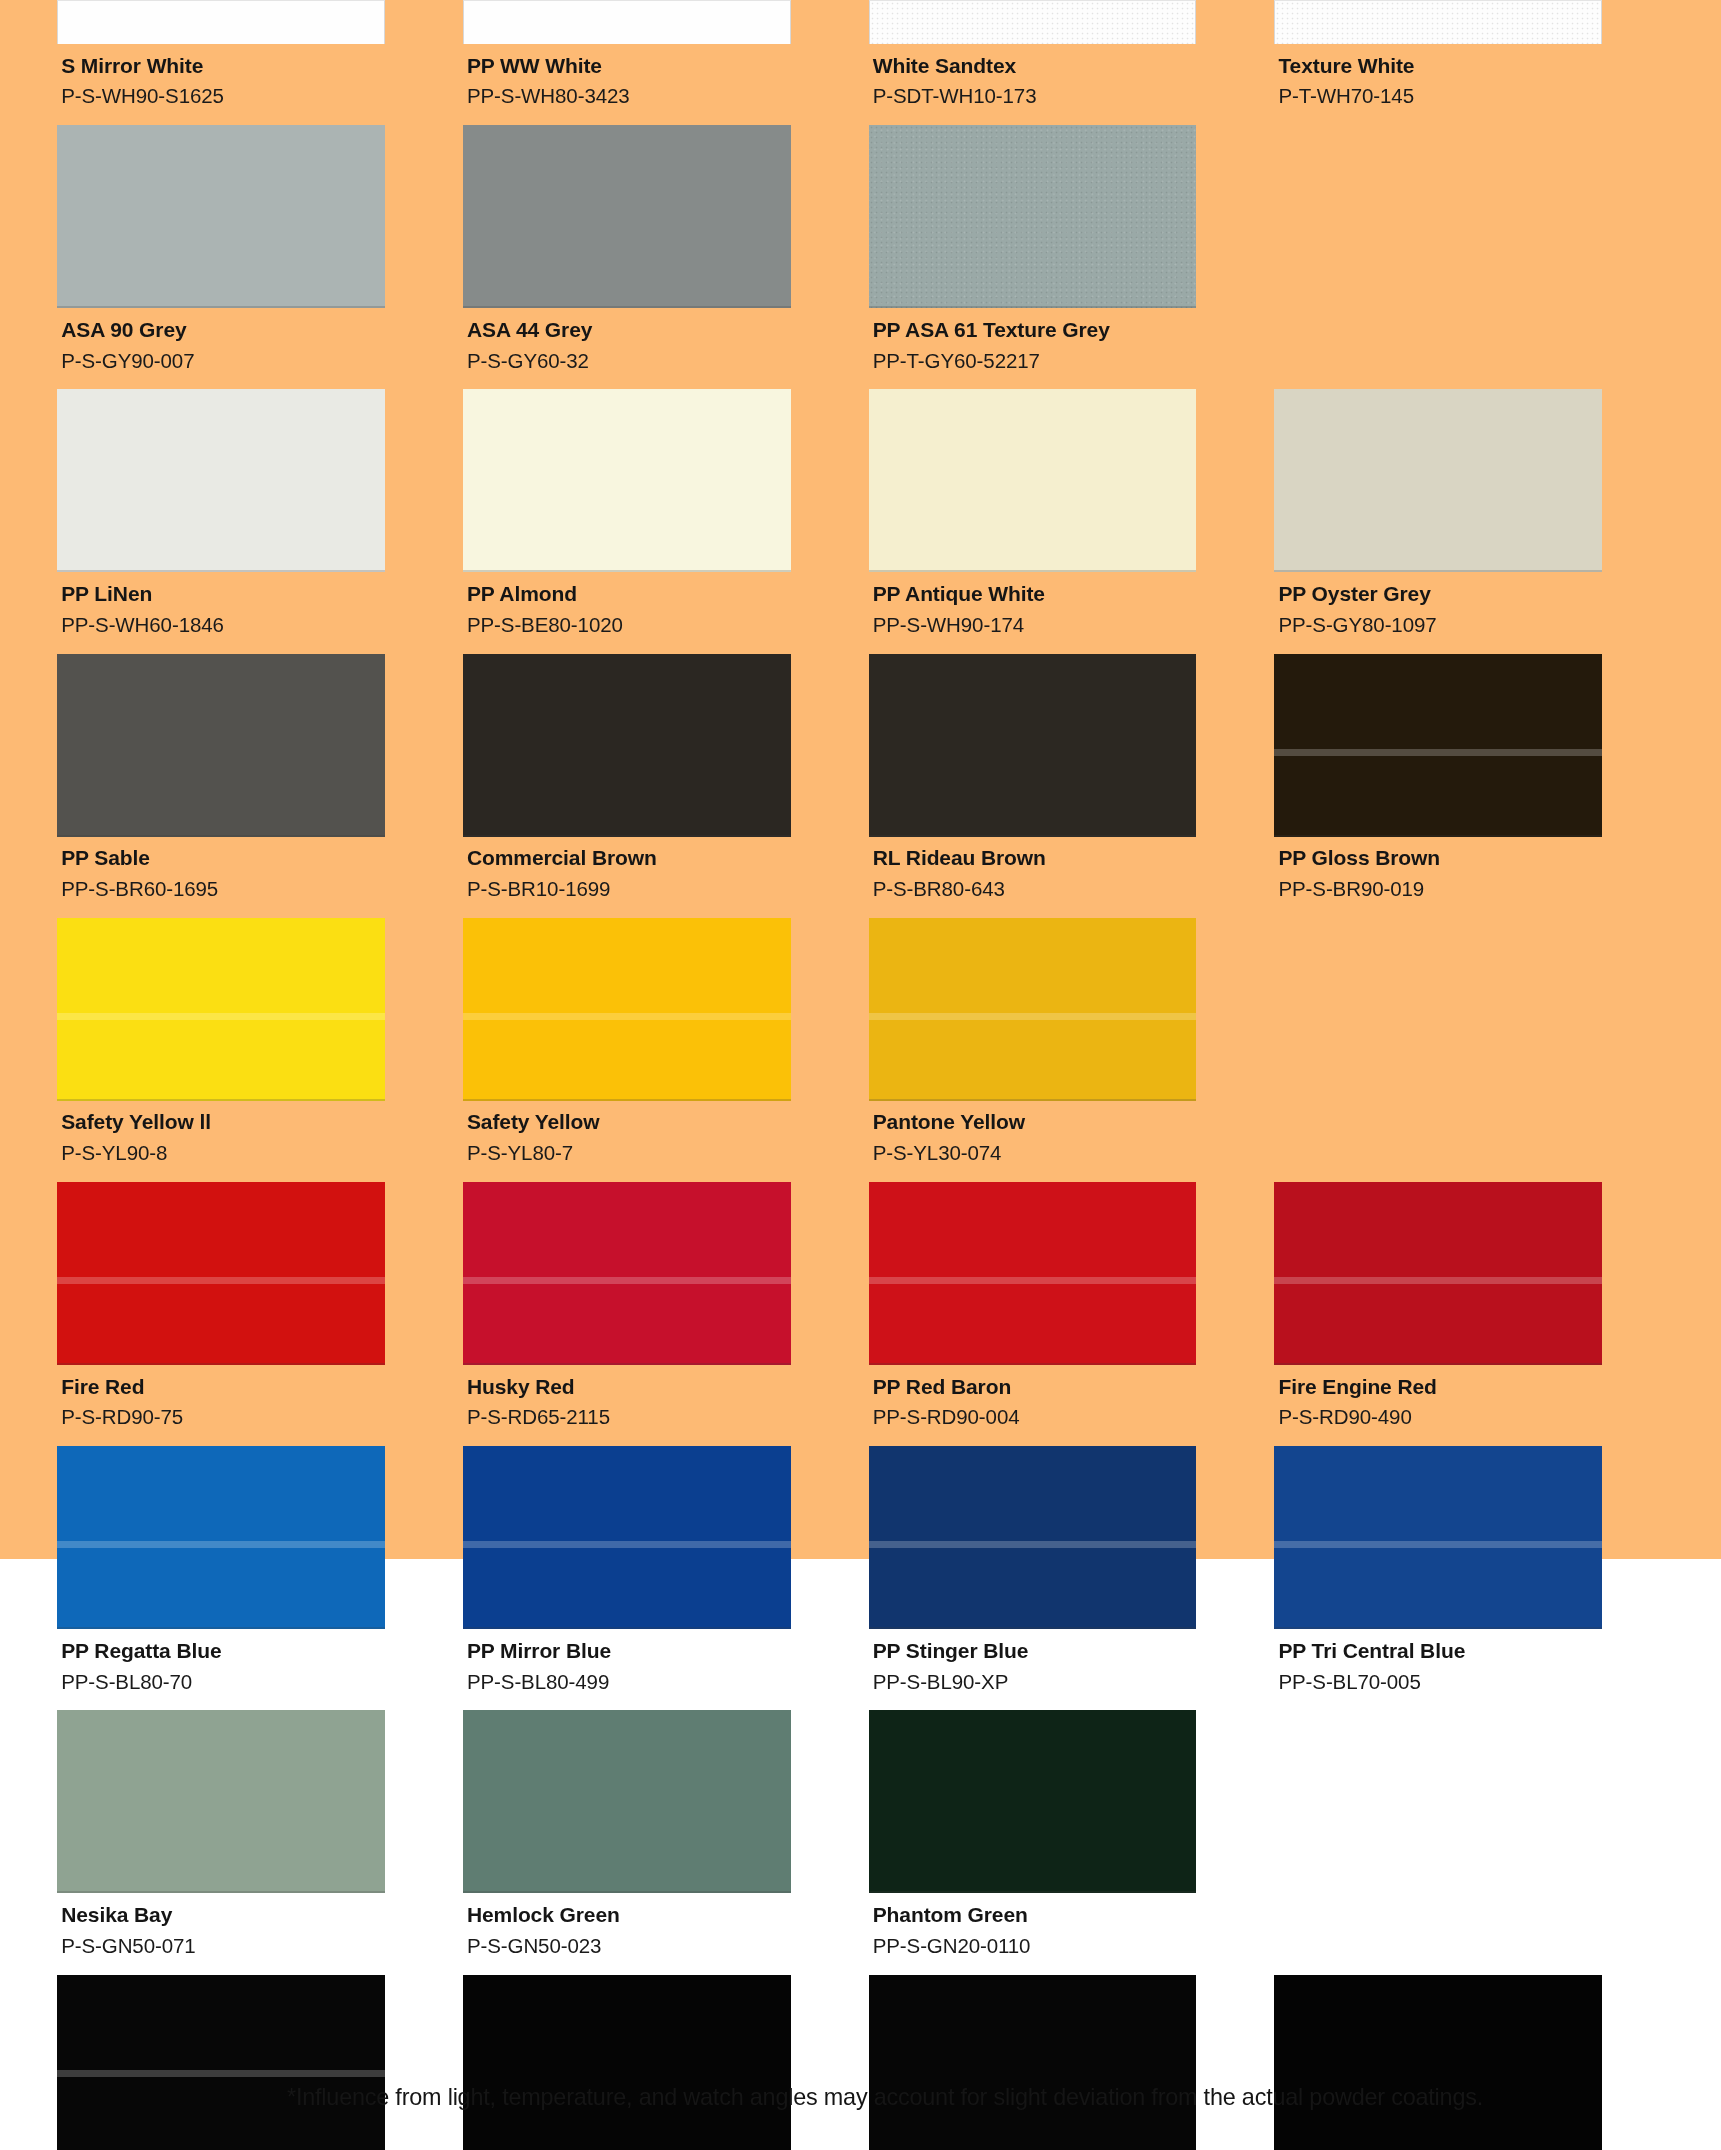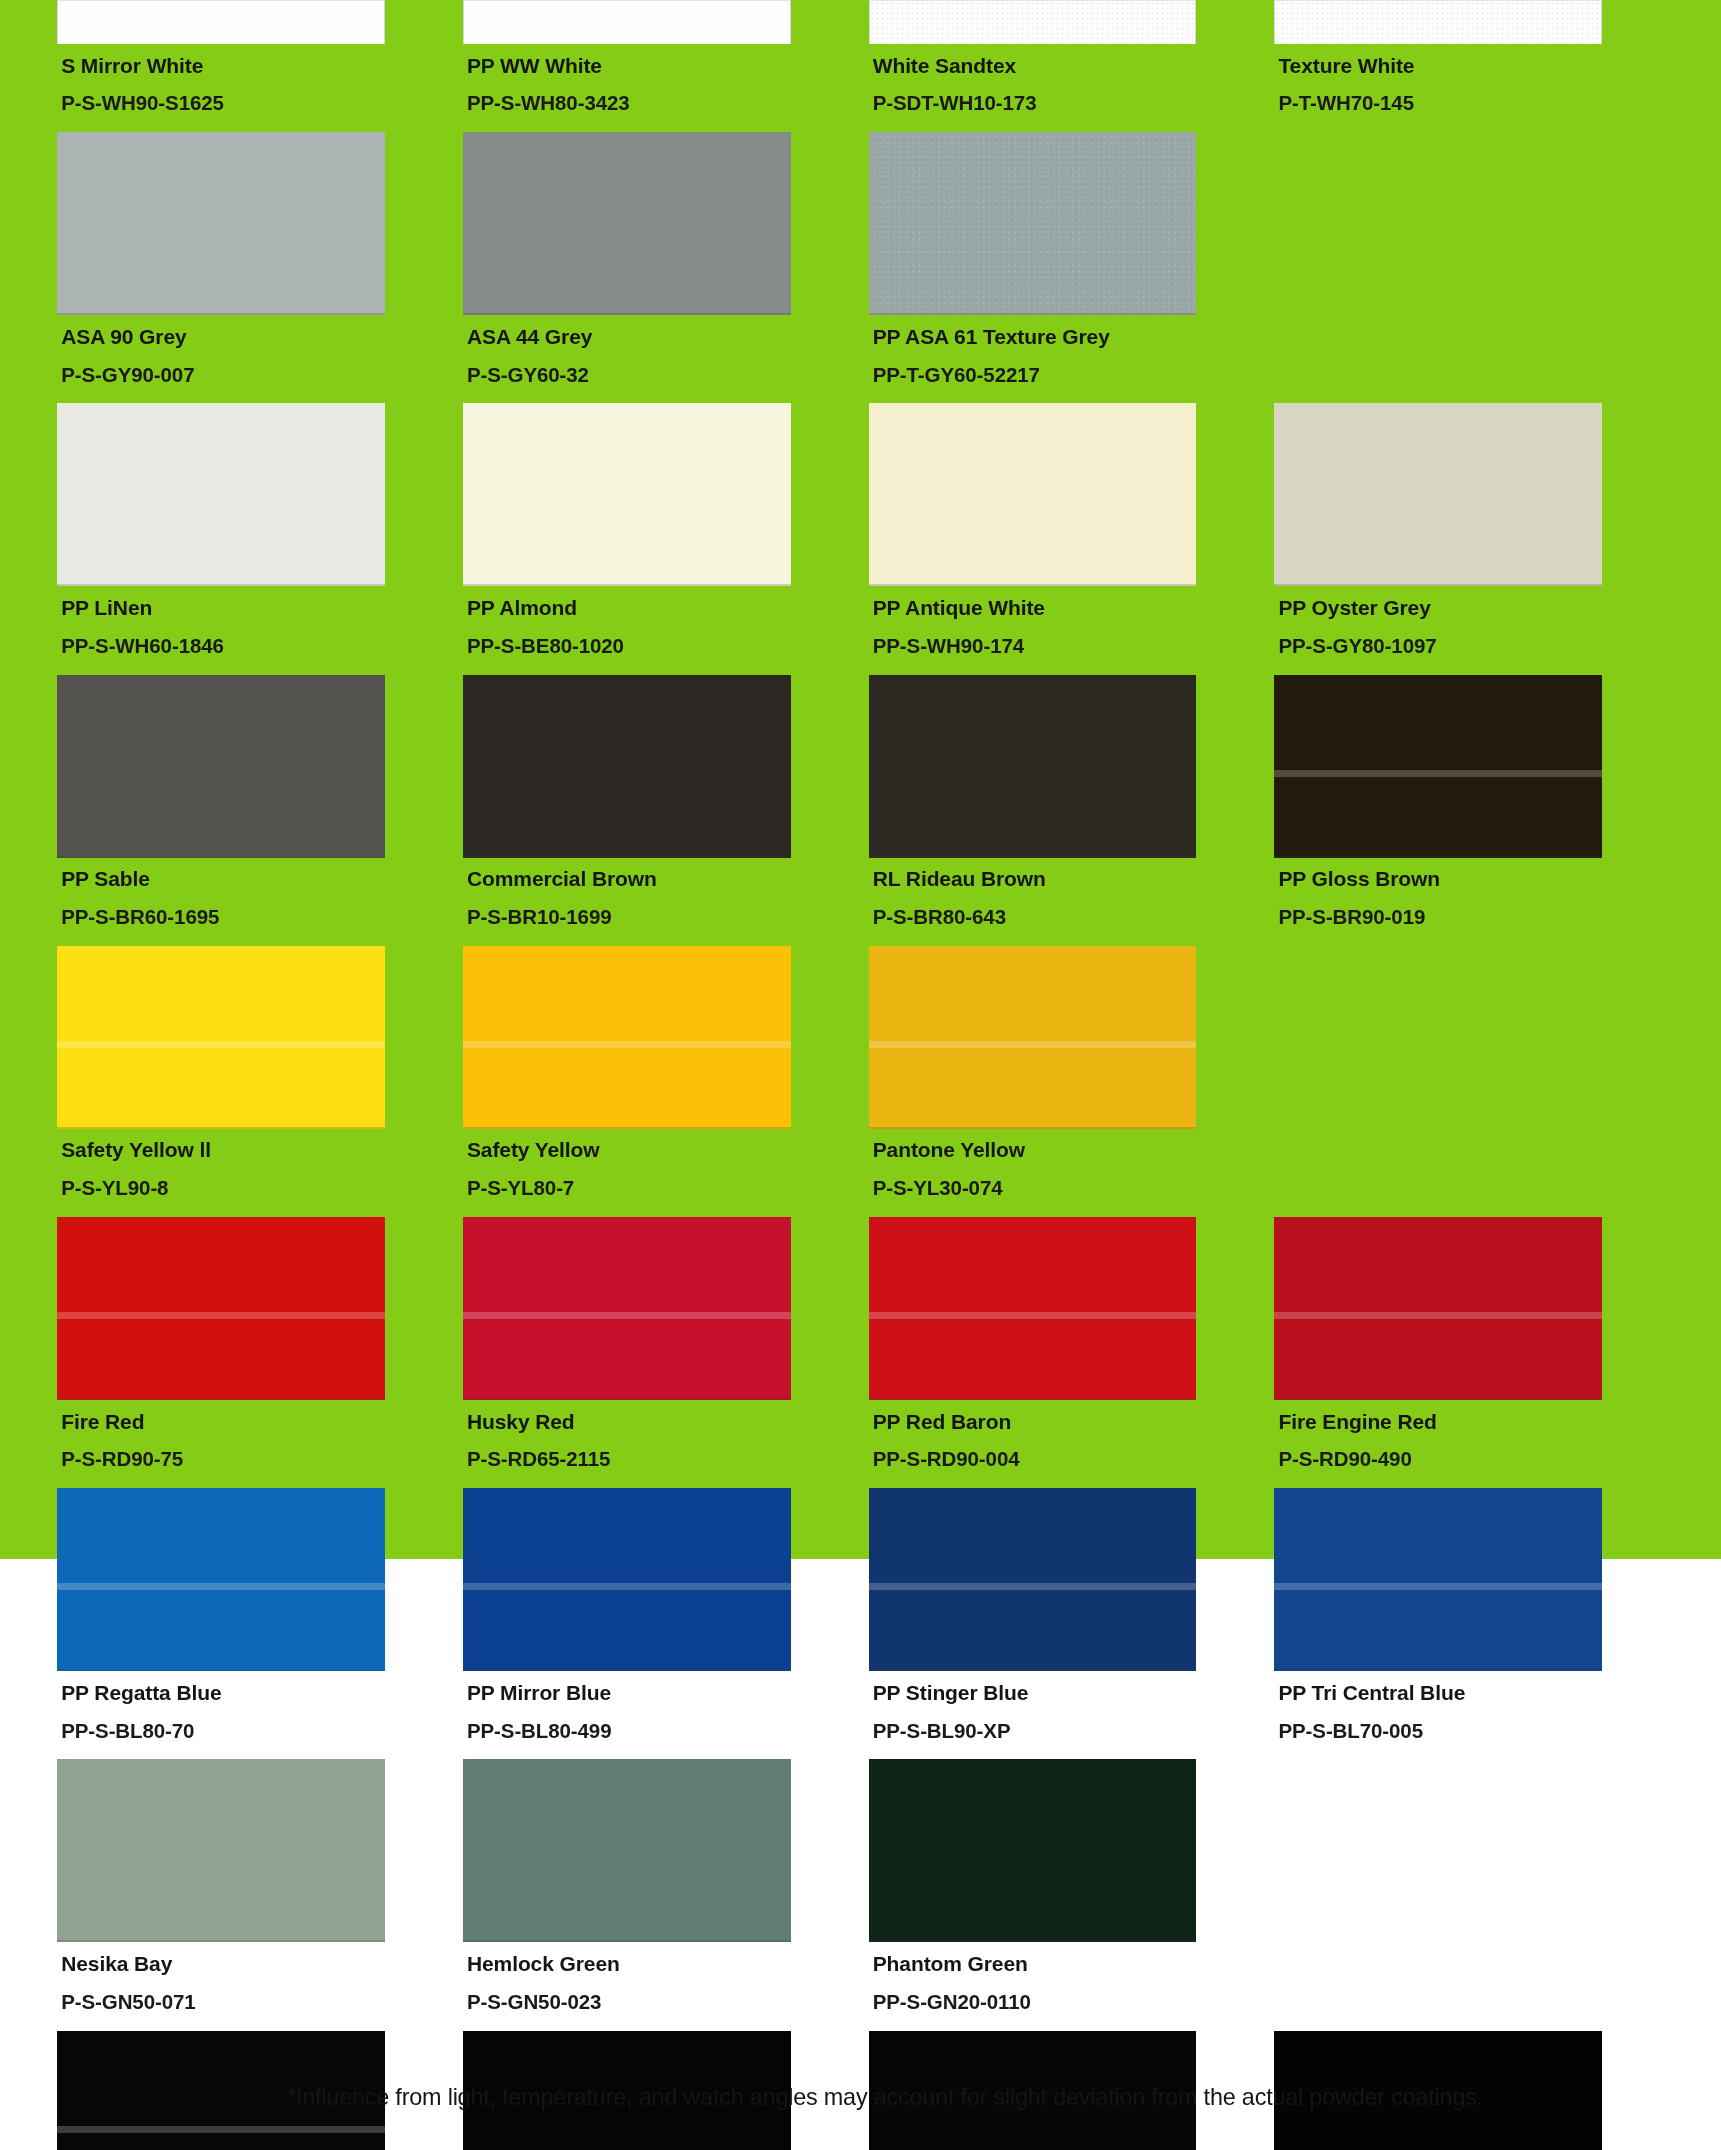--- a/index.html
+++ b/index.html
@@ -7,21 +7,21 @@
     width: 1722px;
     height: 2151px;
     background: #ffffff;
     font-family: "Liberation Sans", sans-serif;
     overflow: hidden;
   }
   #page {
     position: relative;
     width: 1722px;
     height: 1559px;
-    background: #84cc16;
+    background: #fdba74;
   }
 
   
   .grid {
     position: absolute;
     left: 0;
     top: 0;
     width: 1722px;
     height: 2053px;
     padding: 0 42px 0 57px;
@@ -85,25 +85,25 @@
   }
   .cname {
     font-size: 21px;
     font-weight: bold;
     color: #151515;
     letter-spacing: -0.1px;
     white-space: nowrap;
   }
   .ccode {
     font-size: 20.5px;
-    font-weight: bold;
+    font-weight: normal;
     color: #1a1a1a;
     letter-spacing: -0.1px;
     white-space: nowrap;
-    margin-top: 11px;
+    margin-top: 4px;
   }
 
   
   .footnote {
     position: absolute;
     left: 71px;
     top: 2084px;
     width: 1628px;
     font-size: 23.4px;
     color: #151515;

